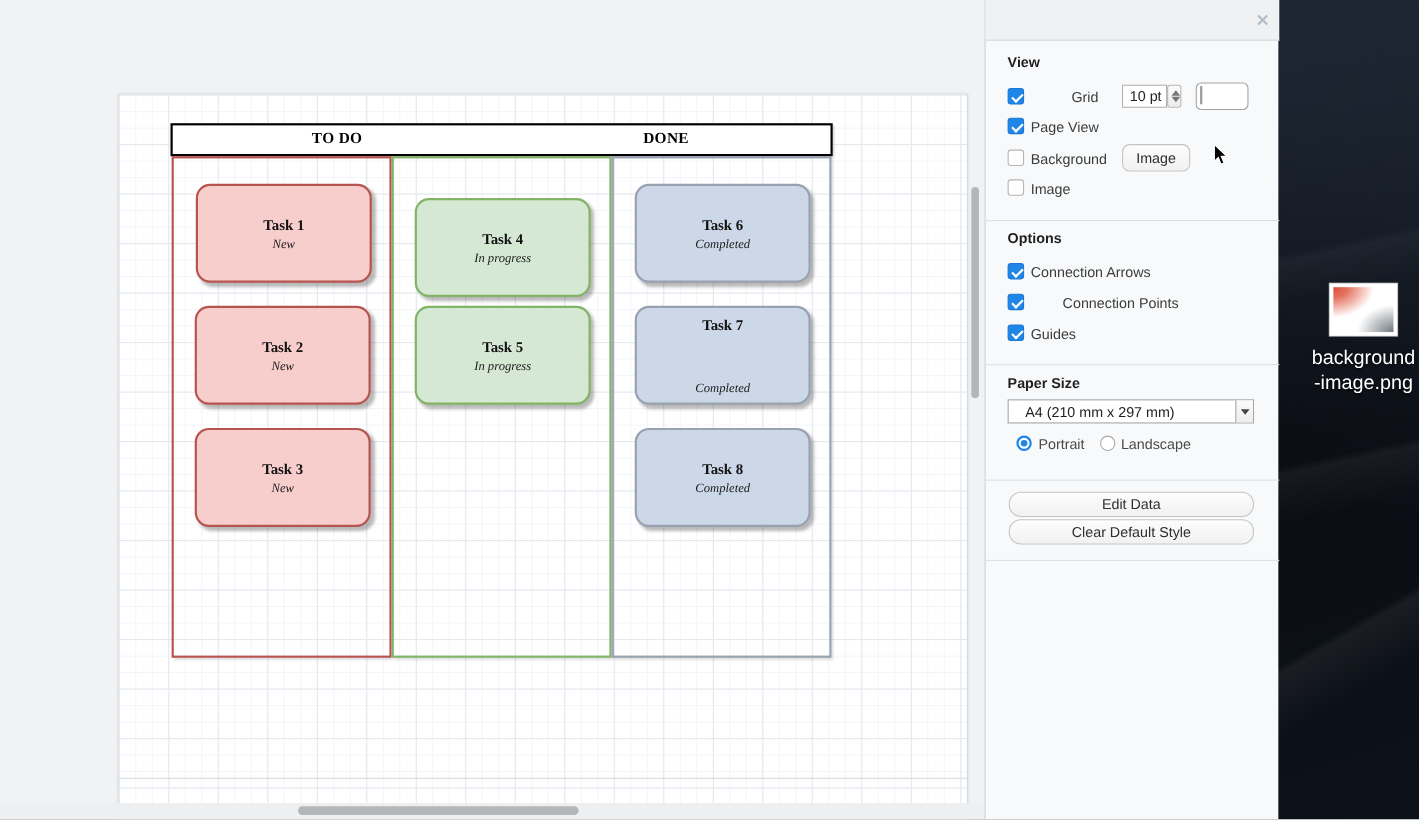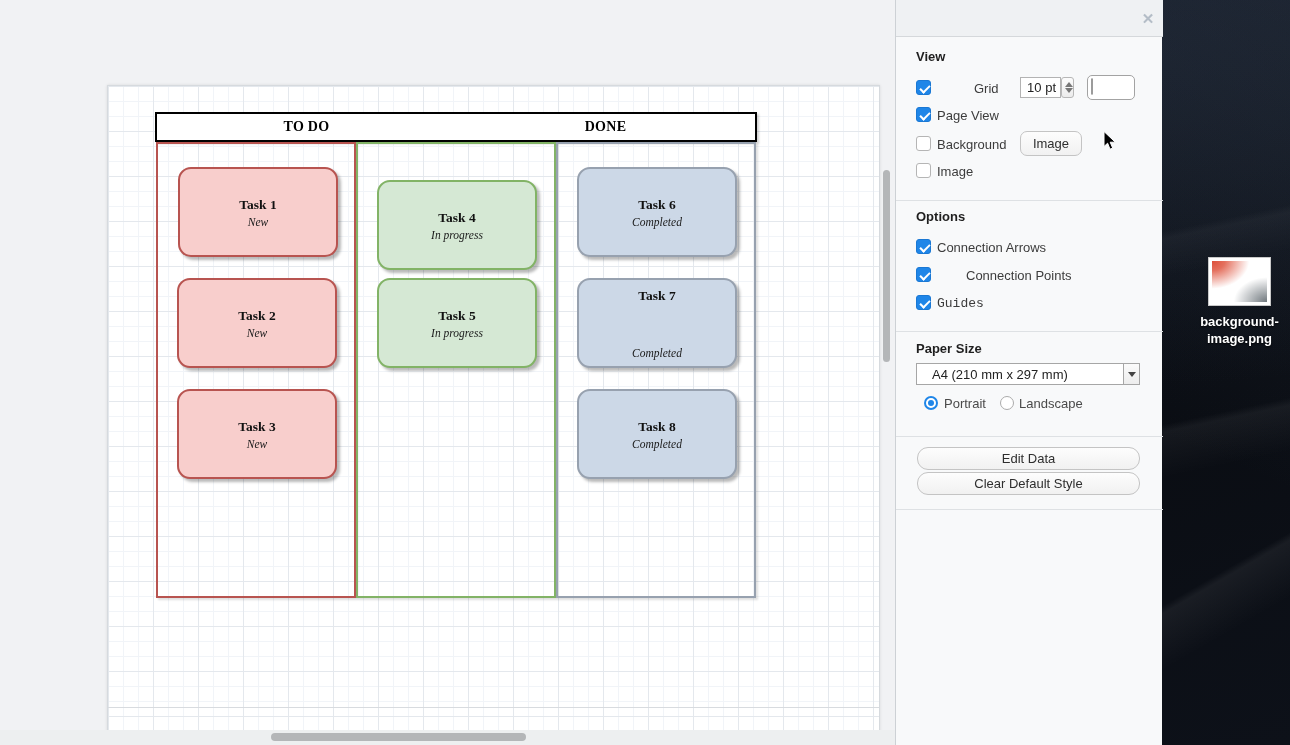--- a/index.html
+++ b/index.html
@@ -96,21 +96,21 @@
   .radio.on::after { content:""; position:absolute; left:2px; top:2px; width:6px; height:6px; border-radius:50%; background:#1f86e8; }
   .rlbl { position:absolute; color:#4a4a4a; }
 
   
   .file-icon { position:absolute; left:1182px; top:258px; width:115px; text-align:center; }
   .thumb { margin:0 auto; width:61px; height:47px; background:#fff; border:3px solid #fff; box-shadow:0 0 0 1px #c9c9c9;
     background-image:
       radial-gradient(130% 130% at 0% 0%, #dd4f3a 0%, #e4705e 18%, rgba(255,255,255,0) 52%),
       radial-gradient(110% 110% at 100% 100%, #6f777d 0%, rgba(255,255,255,0) 55%);
   }
-  .file-label { margin-top:9px; color:#fff; font-size:13px; font-weight:bold; line-height:1.3;
+  .file-label { margin-top:9px; color:#fff; font-size:18px; font-weight:normal; line-height:1.3;
     text-shadow:0 1px 2px rgba(0,0,0,0.8); word-wrap:break-word; width:100px; margin-left:auto; margin-right:auto; }
 
   .cursor { position:absolute; left:1103px; top:131px; z-index:50; }
 </style>
 </head>
 <body>
 
 <div class="root">
   <div class="ridge1"></div>
   <div class="ridge2"></div>
@@ -205,21 +205,21 @@
 
       <div class="sec-title" style="top:209px;">Options</div>
 
       <span class="cb on" style="left:20px; top:239px;"></span>
       <span class="lbl" style="top:240px;">Connection Arrows</span>
 
       <span class="cb on" style="left:20px; top:267px;"></span>
       <span class="lbl" style="top:268px;margin-left:29px;">Connection Points</span>
 
       <span class="cb on" style="left:20px; top:295px;"></span>
-      <span class="lbl" style="top:296px;font-family:Liberation Mono, monospace;">Guides</span>
+      <span class="lbl" style="top:296px;">Guides</span>
 
       <div class="divider" style="top:331px;"></div>
 
       <div class="sec-title" style="top:341px;">Paper Size</div>
       <div class="select" style="top:363px;padding-left:15px;">
         <span>A4 (210 mm x 297 mm)</span>
         <span class="arrowbox">
           <span class="arr"></span>
         </span>
       </div>

